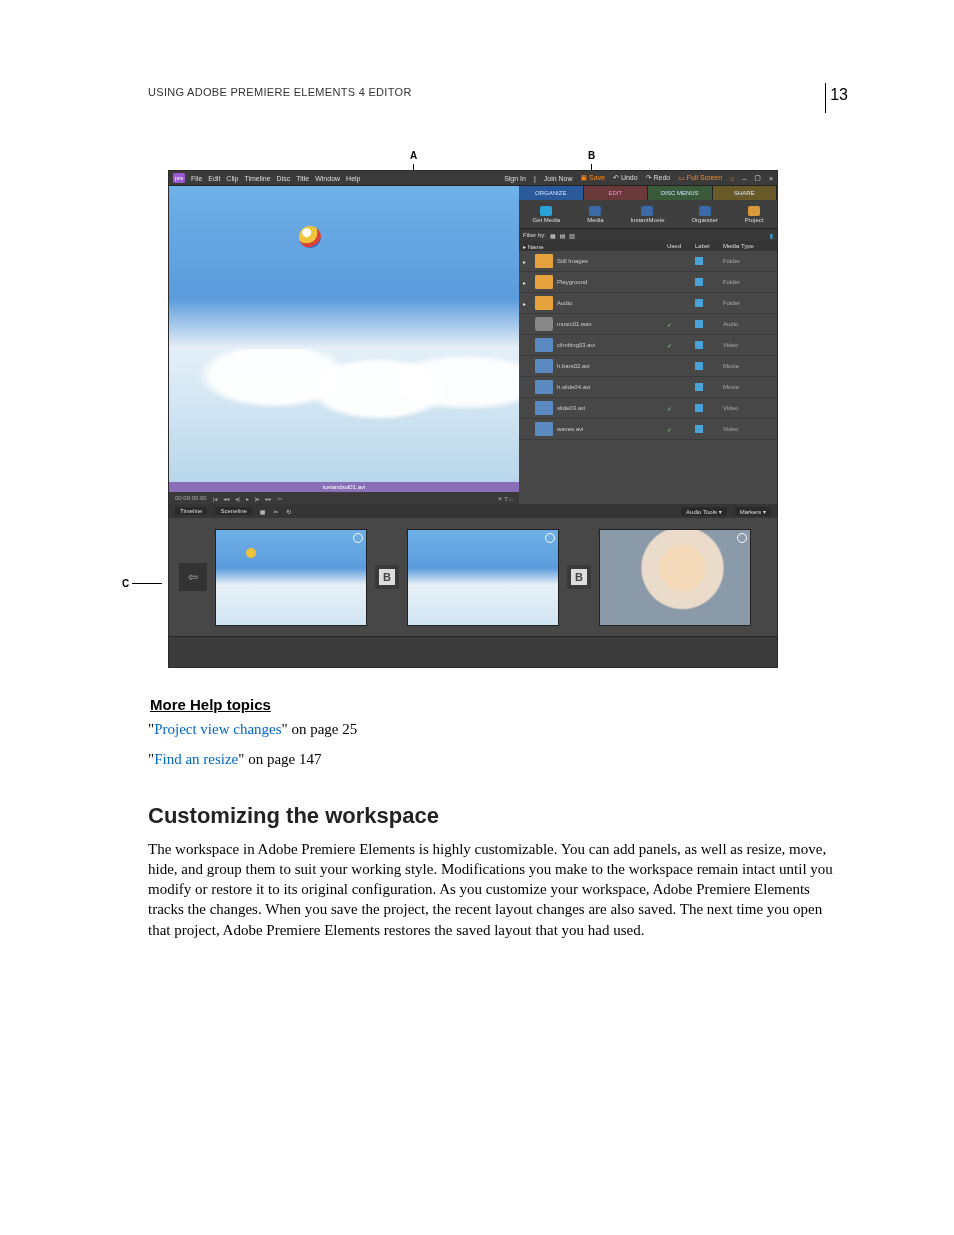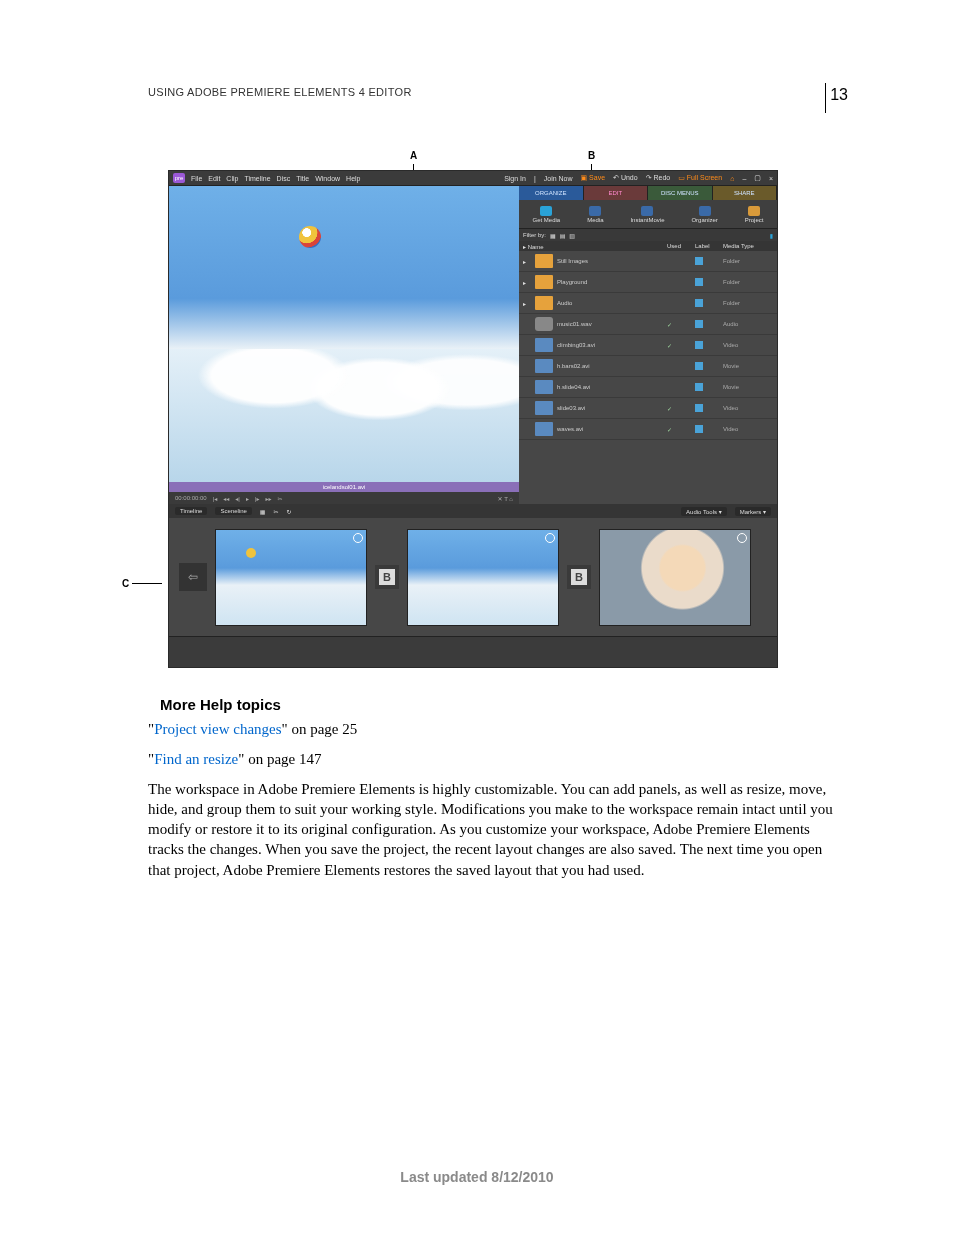--- a/index.html
+++ b/index.html
@@ -60,21 +60,21 @@
   .clip{width:150px;height:95px;background:linear-gradient(180deg,#6fb0e8 0%,#5a9bdc 40%,#e9f1f7 58%,#cfe4f2 100%);border:1px solid #222;position:relative;}
   .clip .mag{position:absolute;right:3px;top:3px;width:8px;height:8px;border:1px solid #fff;border-radius:50%;}
   .clip .ball2{position:absolute;width:10px;height:10px;border-radius:50%;background:#f0c33c;left:30px;top:18px;}
   .trans{width:24px;height:24px;background:#3a3a3a;display:flex;align-items:center;justify-content:center;}
   .trans span{background:#ddd;color:#444;font-weight:700;font-size:11px;width:16px;height:16px;display:flex;align-items:center;justify-content:center;}
   .clip.boy{background:radial-gradient(circle at 55% 40%,#f4d9b8 0 22%,#eadbca 24% 40%,#8a9aa8 42% 100%);}
   .audiobar{height:30px;background:#3b3b3b;border-top:1px solid #222;}
   
   .caption{margin:8px 0 0 20px;font-style:italic;font-size:12.5px;font-family:"Minion Pro","Times New Roman",serif;color:#333;}
   .caption .k{font-weight:700;font-style:italic;}
-  .h3{font-family:"Myriad Pro",Arial,sans-serif;font-weight:700;font-size:15px;margin:28px 0 6px 12px;}
+  .h3{font-family:"Myriad Pro",Arial,sans-serif;font-weight:700;font-size:15px;margin:28px 0 6px 2px;text-decoration:underline;}
   .body{font-size:15px;line-height:1.34;margin:0 0 10px 0;}
   .lnk{color:#0066cc;}
   .h2{font-family:"Myriad Pro",Arial,sans-serif;font-weight:700;font-size:22px;margin:34px 0 10px 0;color:#222;}
   .footer{position:absolute;left:0;right:0;bottom:50px;text-align:center;font-family:"Myriad Pro",Arial,sans-serif;font-weight:700;color:#8a8a8a;font-size:14px;}
 </style>
 </head>
 <body>
 
 <div class="page">
   <div class="hdr">USING ADOBE PREMIERE ELEMENTS 4 EDITOR</div>
@@ -296,16 +296,16 @@
 
 
   <div class="h3">More Help topics</div>
   <p class="body">
     <span>"</span><span class="lnk">Project view changes</span><span>" on page 25</span>
   </p>
   <p class="body">
     <span>"</span><span class="lnk">Find an resize</span><span>" on page 147</span>
   </p>
 
+  <div class="h2">Customizing the workspace</div>
   <p class="body">The workspace in Adobe Premiere Elements is highly customizable. You can add panels, as well as resize, move, hide, and group them to suit your working style. Modifications you make to the workspace remain intact until you modify or restore it to its original configuration. As you customize your workspace, Adobe Premiere Elements tracks the changes. When you save the project, the recent layout changes are also saved. The next time you open that project, Adobe Premiere Elements restores the saved layout that you had used.</p>
 
-  <div class="footer">Last updated 8/12/2010</div>
 </div>
 
 </body></html>

